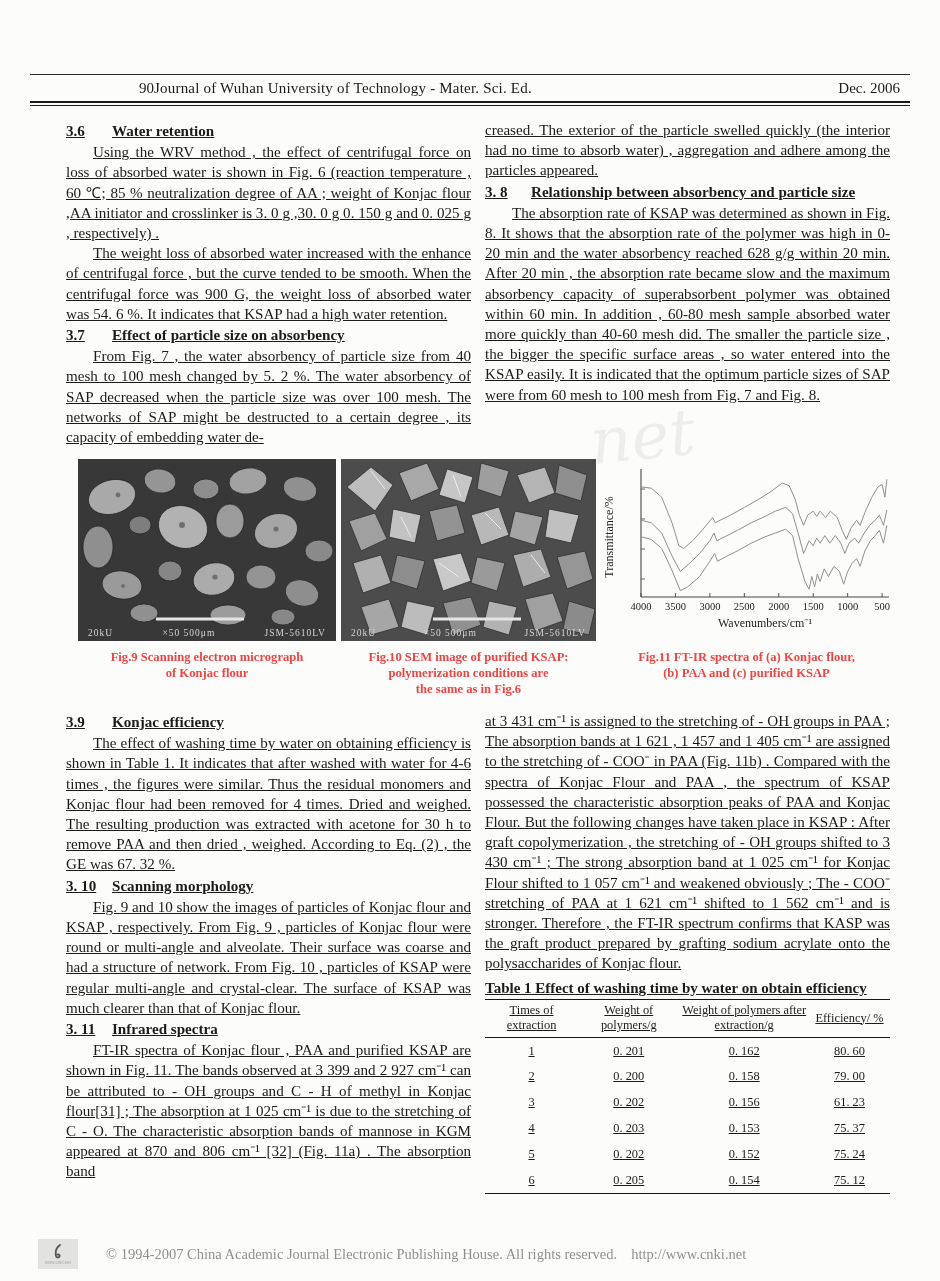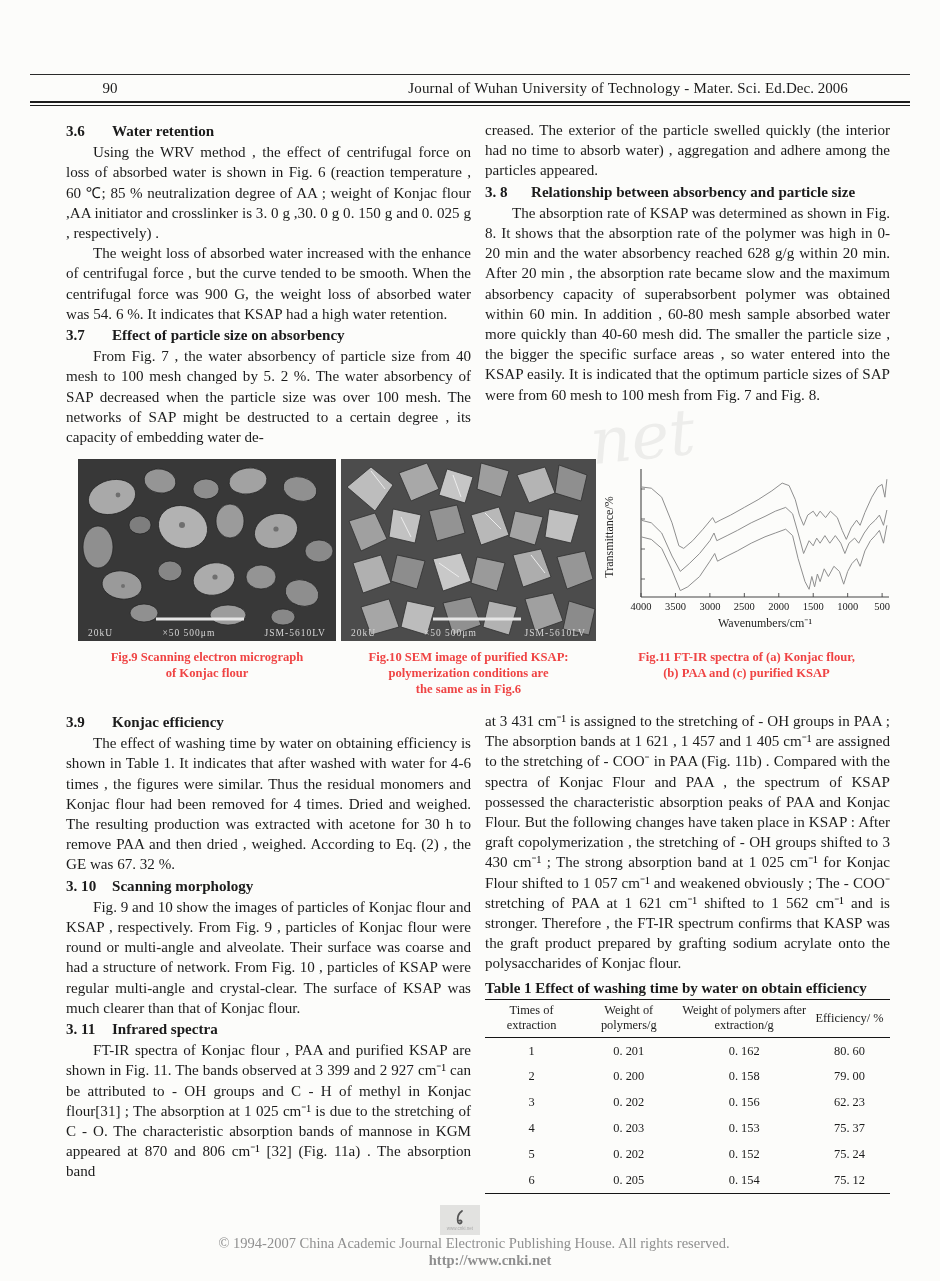--- a/index.html
+++ b/index.html
@@ -6,26 +6,26 @@
   html,body { margin:0; padding:0; }
   body { background:#e8e8e6; }
   .page {
     position:relative; width:940px; height:1281px; margin:0 auto;
     background:#fcfcfa; color:#1b1b1b;
     font-family:"Liberation Serif", serif; overflow:hidden;
   }
   
   .header-wrap { margin:74px 30px 0 30px; border-top:1px solid #2a2a2a; }
   .header-row { display:flex; align-items:center; padding:5px 4px 4px 4px; font-size:15px; }
-  .header-row .pageno { width:120px; text-align:center; padding-left:32px; }
-  .header-row .jtitle { flex:1; text-align:right; letter-spacing:0.2px; }
-  .header-row .jdate  { width:120px; padding-right:6px; }
+  .header-row .pageno { width:120px; text-align:right; padding-left:32px; }
+  .header-row .jtitle { flex:1; text-align:left; letter-spacing:0.2px; }
+  .header-row .jdate  { width:120px; text-align:right; padding-right:6px; }
   .double-rule { height:5px; border-top:2.5px solid #1c1c1c; border-bottom:1px solid #1c1c1c; }
   
-  .cols { display:flex; gap:14px; padding:14px 50px 0 66px; }
+  .cols { display:flex; gap:14px; padding:14px 50px 0 66px;text-decoration:underline; }
   .col { flex:1 1 50%; text-align:justify; font-size:15.1px; line-height:20.2px; }
   .cols.top { height:350px; overflow:hidden; }
   .cols.bottom { overflow:hidden; }
   p.para { margin:0; text-indent:27px; }
   p.cont { margin:0; text-indent:0; }
   .h { display:flex; font-weight:bold; margin:1px 0 1px 0; }
   .h .hn { flex:0 0 46px; }
   .h .ht { flex:1; text-align:left; }
   
   .figstrip { display:flex; gap:5px; margin:3px 48px 0 78px; height:182px; }
@@ -45,25 +45,25 @@
   .cap { text-align:center; font-size:12.6px; font-weight:bold; color:#ef4444; line-height:16px; }
   .cap div { margin:0; }
   
   .tbl-wrap { margin-top:4px; }
   .tbl-title { font-weight:bold; font-size:15px; text-align:left; margin-bottom:1px; white-space:nowrap; }
   table.t1 { width:100%; border-collapse:collapse; font-size:12.4px; border-bottom:1.6px solid #161616; }
   table.t1 thead tr { border-top:1.8px solid #161616; border-bottom:1.6px solid #161616; }
   table.t1 th { font-weight:normal; text-align:center; padding:3px 2px; line-height:1.25; }
   table.t1 td { text-align:center; padding:2.8px 2px; }
   
-  .footer { position:absolute; left:38px; right:30px; bottom:12px; display:flex; align-items:center; color:#8f8f8f;flex-direction:column; }
+  .footer { position:absolute; left:38px; right:30px; bottom:12px; display:flex; align-items:center; color:#8f8f8f; }
   .cnki-logo { width:40px; height:30px; background:#e2e2e0; display:flex; flex-direction:column; align-items:center; justify-content:center; margin-right:28px; }
   .cnki-logo .logo-cap { font-size:4.5px; color:#aaa; font-family:"Liberation Sans",sans-serif; }
   .footer .copy { font-size:14.5px; }
-  .footer .url { font-size:14.5px; margin-left:32px;font-weight:bold; }
+  .footer .url { font-size:14.5px; margin-left:14px; }
   
   .wm {
     position:absolute; left:590px; top:400px; font-size:64px; font-style:italic;
     color:rgba(60,60,60,0.08); transform:rotate(-6deg); pointer-events:none;
     font-family:"DejaVu Serif", serif;
   }
 </style>
 </head>
 <body>
 
@@ -282,21 +282,21 @@
               <tr>
                 <td>2</td>
                 <td>0. 200</td>
                 <td>0. 158</td>
                 <td>79. 00</td>
               </tr>
               <tr>
                 <td>3</td>
                 <td>0. 202</td>
                 <td>0. 156</td>
-                <td>62. 23</td>
+                <td>61. 23</td>
               </tr>
               <tr>
                 <td>4</td>
                 <td>0. 203</td>
                 <td>0. 153</td>
                 <td>75. 37</td>
               </tr>
               <tr>
                 <td>5</td>
                 <td>0. 202</td>

